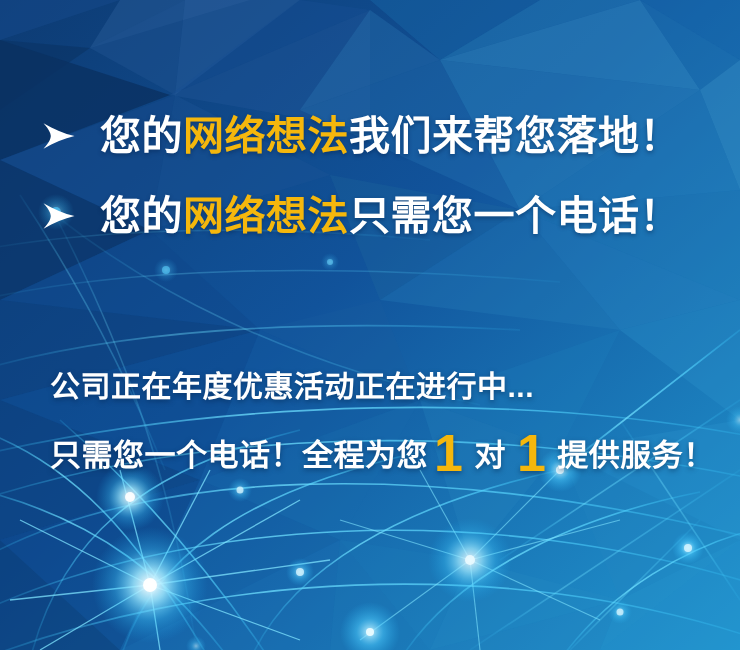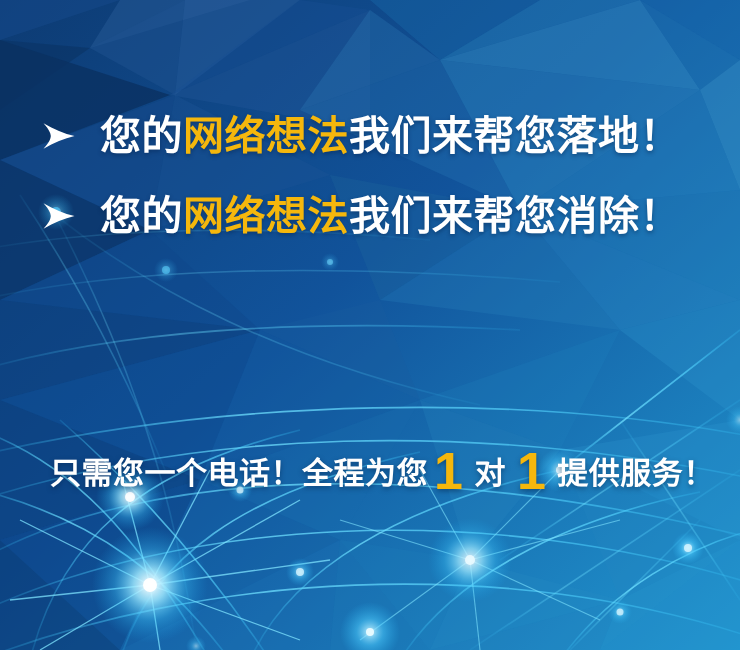--- a/index.html
+++ b/index.html
@@ -87,21 +87,21 @@
     position: absolute;
     left: 50px;
     font-size: 30px;
     font-weight: bold;
     color: #ffffff;
     white-space: nowrap;
     letter-spacing: .5px;
     text-shadow: 0 2px 5px rgba(4, 32, 70, .5);
   }
   #subline-1 { top: 362px; }
-  #subline-2 { top: 448px; font-size: 31px; }
+  #subline-2 { top: 430px; font-size: 31px; }
 
   .big-one {
     color: #f5b70c;
     font-size: 52px;
     font-weight: bold;
     line-height: 0;
     position: relative;
     top: 5px;
     padding: 0 6px;
   }
@@ -288,25 +288,26 @@
         <div class="headline-text">
           <span>您的</span><span class="hl-gold">网络想法</span><span>我们来帮您落地！</span>
         </div>
       </div>
 
       <div class="headline-row">
         <svg class="bullet-icon" viewBox="0 0 34 30">
           <path d="M1.5,2.2 C12,8.4 22,12.6 32.5,15 C22,17.4 12,21.6 1.5,27.8 C6.4,22.2 8.6,18.6 8.8,15 C8.6,11.4 6.4,7.8 1.5,2.2 Z" fill="#ffffff"></path>
         </svg>
         <div class="headline-text">
-          <span>您的</span><span class="hl-gold">网络想法</span><span>我们来帮您消除！</span>
+          <span>您的</span><span class="hl-gold">网络想法</span><span>只需您一个电话！</span>
         </div>
       </div>
 
     </div>
 
+    <div class="subline" id="subline-1">公司正在年度优惠活动正在进行中...</div>
 
     <div class="subline" id="subline-2">
       <span>只需您一个电话！全程为您</span><span class="big-one">1</span><span class="sp">对</span><span class="big-one">1</span><span class="sp">提供服务！</span>
     </div>
 
   </div>
 </div>
 
 </body></html>

